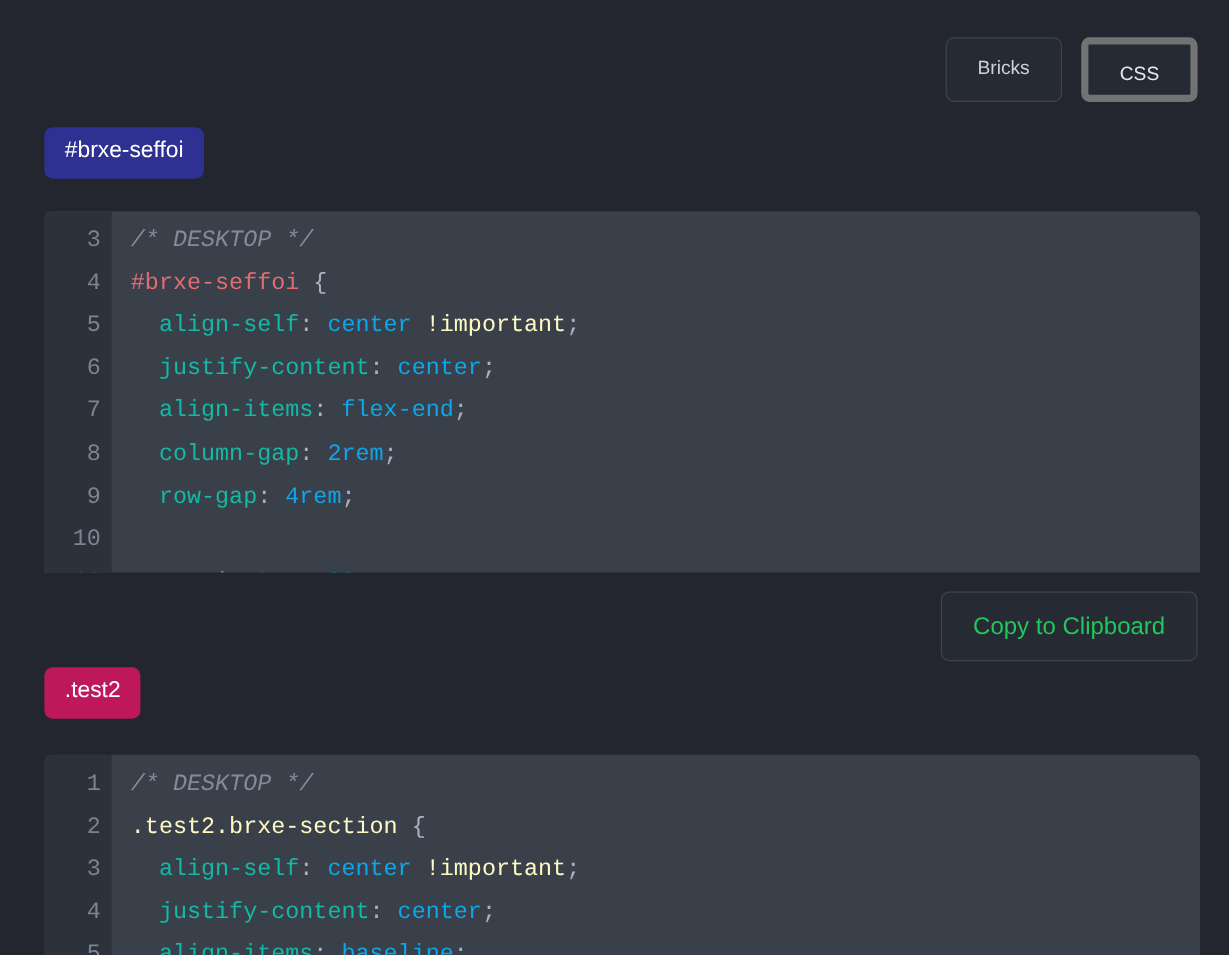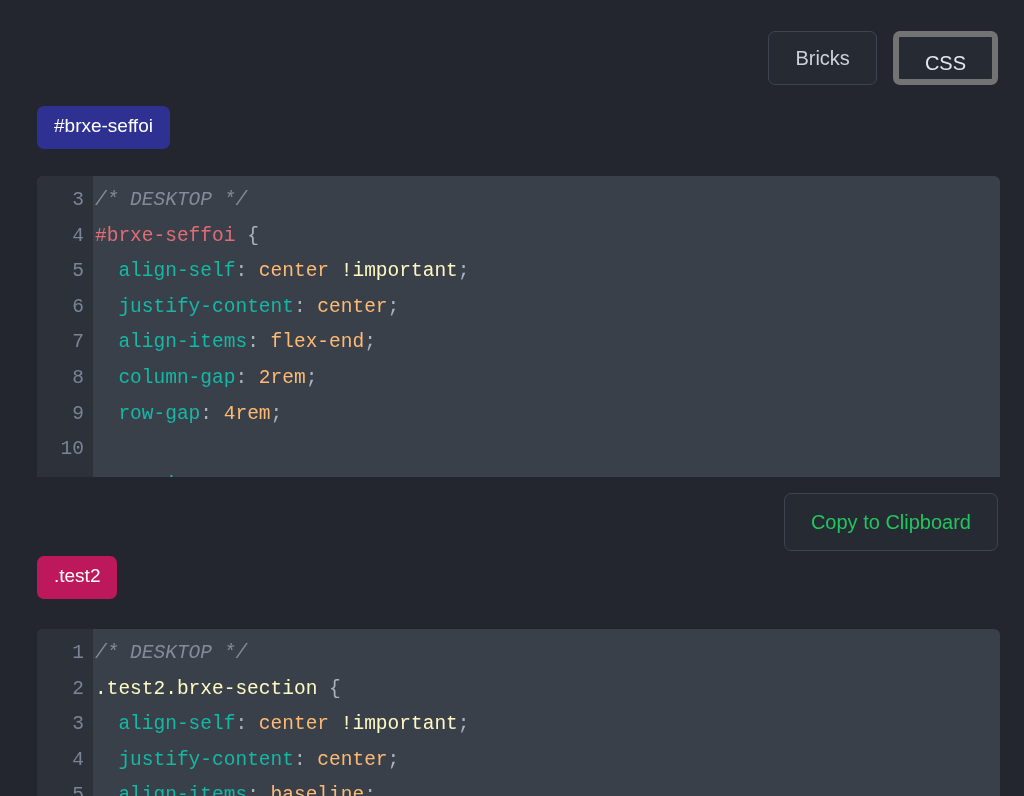--- a/index.html
+++ b/index.html
@@ -25,21 +25,21 @@
     display: flex;
     align-items: center;
     gap: 16px;
   }
 
   .tab-btn {
     background: #262a33;
     border: 1px solid #3d4451;
     border-radius: 7px;
     color: #cdd2da;
-    font-size: 20px;
+    font-size: 16px;
     font-family: "Liberation Sans", sans-serif;
     padding: 0 26px;
     height: 54px;
     line-height: 52px;
     cursor: pointer;
     white-space: nowrap;
   }
 
   .tab-btn.active {
     border: 6px solid #737373;
@@ -94,21 +94,21 @@
     background: #2c313a;
     color: #7b8494;
     text-align: right;
     padding-right: 9px;
     height: 35.6px;
     line-height: 35.6px;
     user-select: none;
   }
 
   .code-text {
-    padding-left: 2px;
+    padding-left: 16px;
     height: 35.6px;
     line-height: 35.6px;
   }
 
   
   .gutter-bg {
     position: absolute;
     top: 0; left: 0;
     width: 56px;
     height: 100%;
@@ -118,21 +118,21 @@
   .code-inner { position: relative; z-index: 1; }
   .ln { background: transparent; }
 
   
   .tok-comment  { color: #848b98; font-style: italic; }
   .tok-id-sel   { color: #e06c75; }
   .tok-class-sel{ color: #fef9c3; }
   .tok-brace    { color: #abb2bf; }
   .tok-prop     { color: #14b8a6; }
   .tok-punct    { color: #abb2bf; }
-  .tok-value    { color: #fdba74; }
+  .tok-value    { color: #0ea5e9; }
   .tok-important{ color: #fef9c3; }
 
   
   .copy-btn {
     position: absolute;
     top: 493px;
     right: 26px;
     background: #262a33;
     border: 1px solid #3d4451;
     border-radius: 7px;

